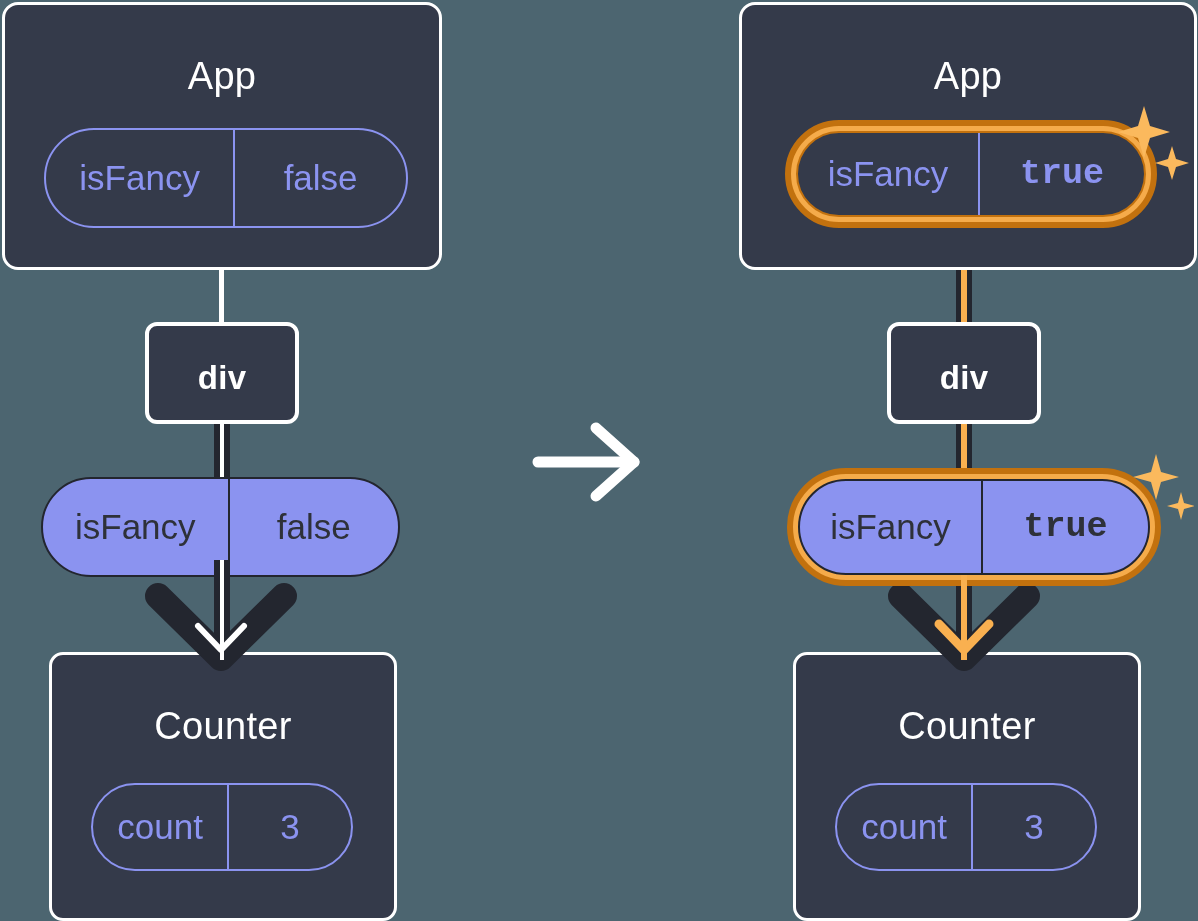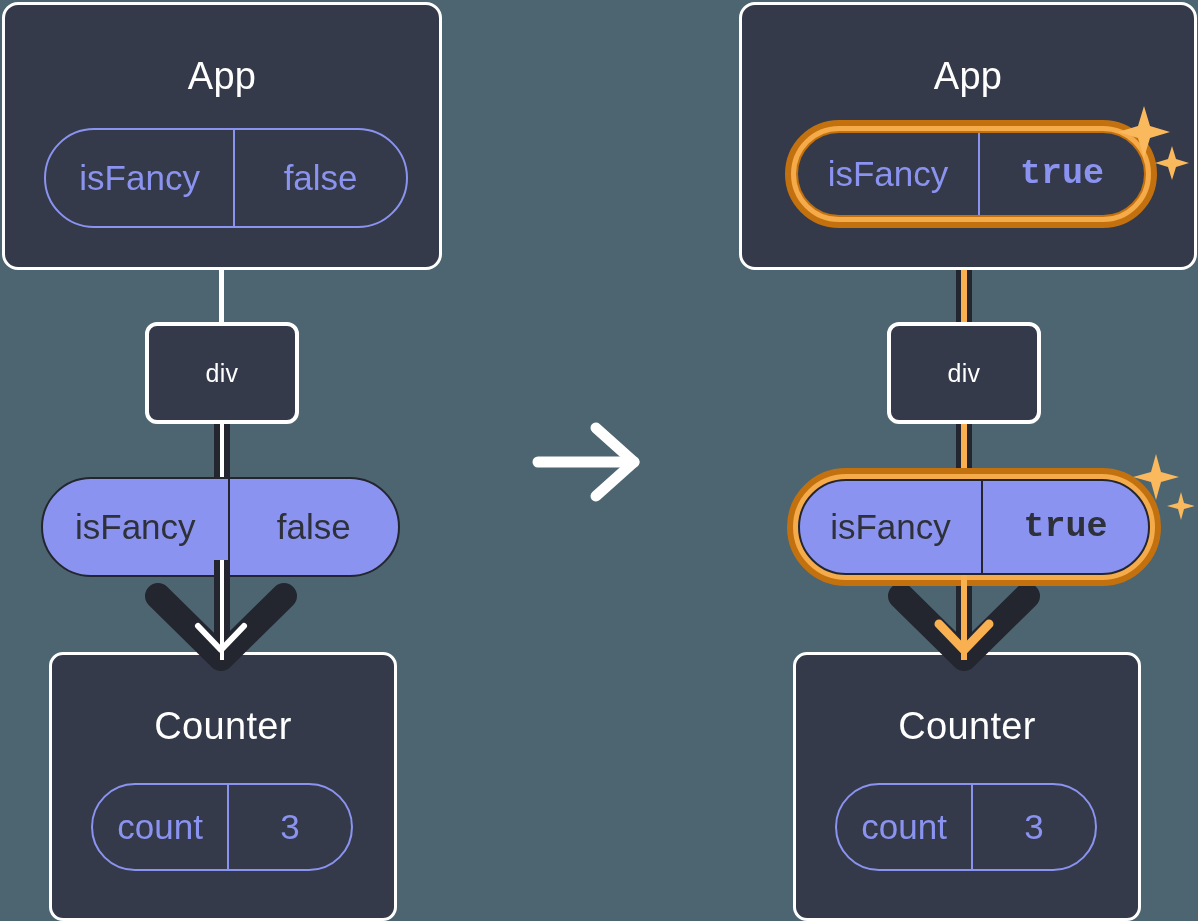--- a/index.html
+++ b/index.html
@@ -53,22 +53,22 @@
     font-size: 38px;
     font-weight: 400;
     letter-spacing: 0.3px;
     white-space: nowrap;
   }
   .compbox.divbox {
     border-width: 4px;
     border-radius: 12px;
   }
   .compbox.divbox .title {
-    font-size: 25px;
-    font-weight: 400;
+    font-size: 33px;
+    font-weight: 700;
     top: 33px;
   }
 
   
   .pill {
     position: absolute;
     box-sizing: border-box;
     display: flex;
     align-items: stretch;
     z-index: 8;

